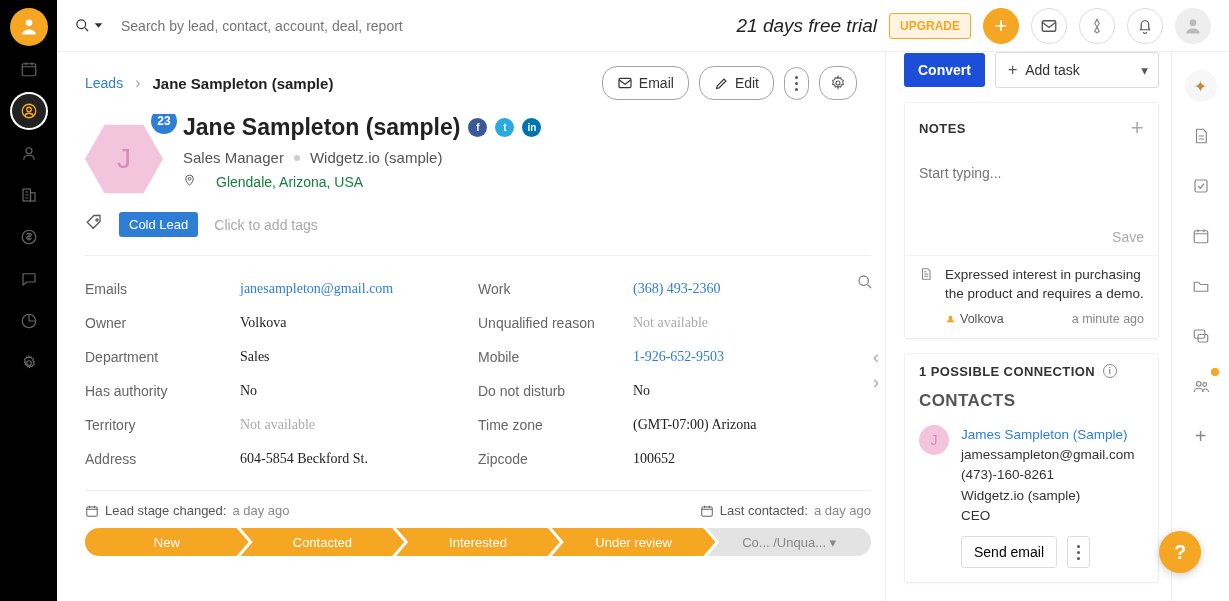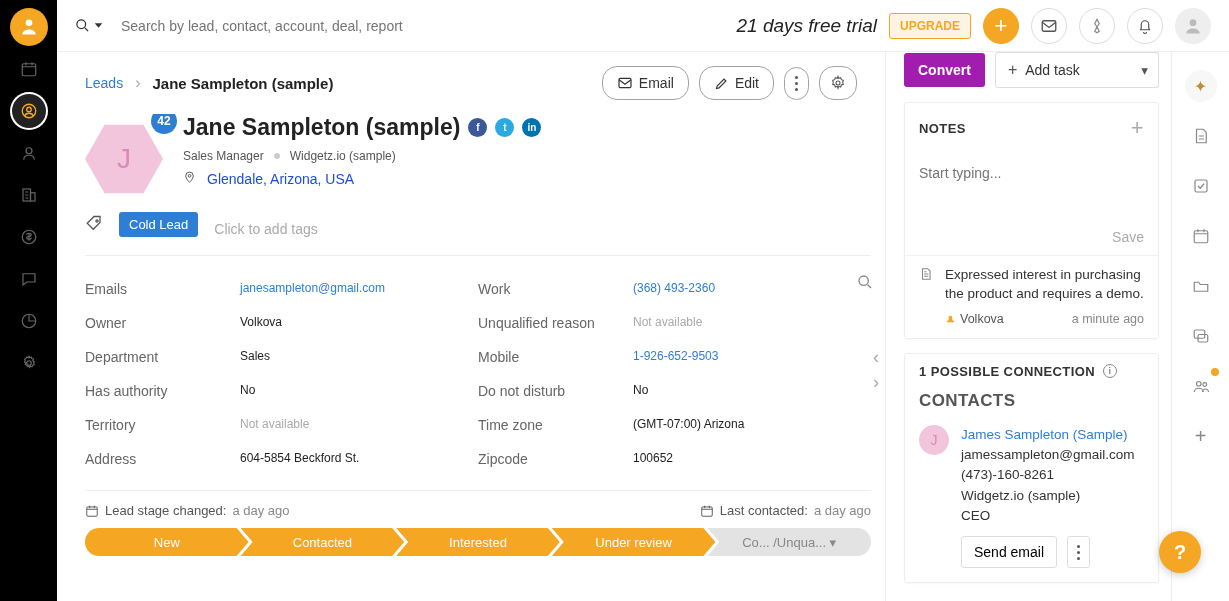--- a/index.html
+++ b/index.html
@@ -37,52 +37,52 @@
     .hbtn.icon-only { padding:8px 10px; }
 
     .center-scroll { flex:1; overflow-y:auto; padding:0 14px 14px 28px; }
 
     .lead-card { display:flex; align-items:flex-start; gap:20px; position:relative; }
     .lead-hex { width:78px; height:78px; background:#f3c5dd; clip-path:polygon(25% 6%,75% 6%,100% 50%,75% 94%,25% 94%,0 50%); display:flex; align-items:center; justify-content:center; color:#d78bb7; font-size:28px; position:relative; top:6px; }
     .lead-name-row { display:flex; align-items:center; gap:8px; }
     .lead-name { font-size:23px; font-weight:600; color:#222; }
     .social { width:19px; height:19px; border-radius:50%; display:flex; align-items:center; justify-content:center; color:#fff; font-size:10px; font-weight:700; cursor:pointer; }
     .social.fb{background:#3b5998}.social.tw{background:#29aae1}.social.li{background:#0073b1}
-    .sub-row { margin-top:8px; color:#555; font-size:12px; display:flex; align-items:center; gap:10px; }
+    .sub-row { margin-top:8px; color:#555; font-size:15px; display:flex; align-items:center; gap:10px; }
     .dot-sep{width:6px;height:6px;border-radius:50%;background:#ccc;}
-    .loc-row { margin-top:8px; color:#1d4ed8; font-size:14px; display:flex; align-items:center; gap:11px; cursor:pointer; }
+    .loc-row { margin-top:8px; color:#15803d; font-size:14px; display:flex; align-items:center; gap:20px; cursor:pointer; }
     .loc-row .pin{color:#555;}
 
-    .tag-row{display:flex;align-items:flex-end;gap:16px;margin-top:20px;}
+    .tag-row{display:flex;align-items:center;gap:16px;margin-top:20px;}
     .cold-lead{background:#2e7ed6;color:#fff;padding:5px 10px;border-radius:3px;font-size:13px;font-weight:500;}
     .add-tags{color:#aaa;font-size:14px;cursor:pointer;}
 
     .details{border-top:1px solid #eee;margin-top:18px;display:flex;position:relative;}
     .col{flex:1;padding:16px 0 0 0;}
     .row{display:flex;align-items:flex-start;padding:9px 0;}
     .row .lbl{width:155px;color:#666;font-size:14px;}
-    .row .val{font-size:12px;color:#222;}
+    .row .val{font-size:14px;color:#222;font-family:Liberation Serif, serif;}
     .row .val.link{color:#2e7ed6;cursor:pointer;}
     .row .val.na{color:#aaa;}
     .det-search{position:absolute;right:-2px;top:18px;color:#888;cursor:pointer;}
     .paddle{width:18px;display:flex;align-items:center;justify-content:center;color:#aaa;border-left:1px solid #eee;cursor:pointer;font-size:18px;}
 
     .stage-wrap{border-top:1px solid #eee;margin-top:14px;padding:12px 0 6px;}
     .stage-meta{display:flex;align-items:center;justify-content:space-between;font-size:13px;color:#555;margin-bottom:10px;}
     .stage-meta .lg{display:flex;align-items:center;gap:6px;}
     .stage-meta .t{color:#888;}
     .stages{display:flex;height:28px;}
     .stage{flex:1;background:#f5a623;color:#fff;font-size:13px;display:flex;align-items:center;justify-content:center;position:relative;clip-path:polygon(0 0,calc(100% - 12px) 0,100% 50%,calc(100% - 12px) 100%,0 100%,12px 50%);margin-left:-8px;cursor:pointer;}
     .stage:first-child{clip-path:polygon(0 0,calc(100% - 12px) 0,100% 50%,calc(100% - 12px) 100%,0 100%);margin-left:0;border-top-left-radius:14px;border-bottom-left-radius:14px;}
     .stage.inactive{background:#e3e3e3;color:#888;border-top-right-radius:14px;border-bottom-right-radius:14px;clip-path:polygon(0 0,100% 0,100% 100%,0 100%,12px 50%);}
 
     
     .right-scroll{width:286px;overflow-y:auto;padding:0 12px 16px 18px;border-left:1px solid #eee;}
     .cv-row{display:flex;align-items:center;gap:10px;margin-bottom:14px;}
-    .btn-convert{background:#a21caf;color:#fff;border:none;border-radius:3px;padding:9px 14px;font-size:14px;font-weight:600;cursor:pointer;}
+    .btn-convert{background:#1d4ed8;color:#fff;border:none;border-radius:3px;padding:9px 14px;font-size:14px;font-weight:600;cursor:pointer;}
     .btn-task{flex:1;display:flex;align-items:center;gap:8px;border:1px solid #ddd;border-radius:3px;padding:8px 12px;font-size:14px;color:#333;cursor:pointer;background:#fff;}
     .btn-task .plus{font-size:16px;color:#555;}
     .btn-caret{border:1px solid #ddd;border-left:none;border-radius:0 3px 3px 0;padding:8px 10px;margin-left:-10px;color:#555;background:#fff;cursor:pointer;}
 
     .card{border:1px solid #eee;border-radius:3px;margin-bottom:14px;box-shadow:0 1px 2px rgba(0,0,0,0.03);}
     .card-hd{display:flex;align-items:center;justify-content:space-between;padding:12px 14px;font-size:13px;font-weight:600;color:#333;letter-spacing:.4px;}
     .card-hd .add{font-size:22px;color:#aaa;cursor:pointer;font-weight:300;}
     .note-ta{width:100%;border:none;resize:none;padding:12px 14px;font-size:14px;color:#888;font-family:inherit;outline:none;min-height:72px;}
     .note-save{display:flex;justify-content:flex-end;padding:0 14px 10px;color:#aaa;font-size:14px;cursor:pointer;}
     .note-item{display:flex;gap:10px;padding:10px 14px 4px;border-top:1px solid #f2f2f2;}
@@ -253,21 +253,21 @@
           </div>
       </div>
 
       <div class="center-scroll">
         <div class="lead-card" style="position:relative;">
           <div style="position:relative;">
             <div class="lead-hex">
                 <span>J</span>
               </div>
             <div style="position:absolute;top:-6px;right:-14px;" class="score-badge-pos">
-              <div style="width:26px;height:26px;border-radius:50%;background:#2e7ed6;color:#fff;font-size:12px;display:flex;align-items:center;justify-content:center;font-weight:600;">42</div>
+              <div style="width:26px;height:26px;border-radius:50%;background:#2e7ed6;color:#fff;font-size:12px;display:flex;align-items:center;justify-content:center;font-weight:600;">23</div>
             </div>
           </div>
           <div style="flex:1;">
             <div class="lead-name-row">
               <span class="lead-name">Jane Sampleton (sample)</span>
               <span class="social fb">f</span>
               <span class="social tw">t</span>
               <span class="social li">in</span>
             </div>
             <div class="sub-row">

